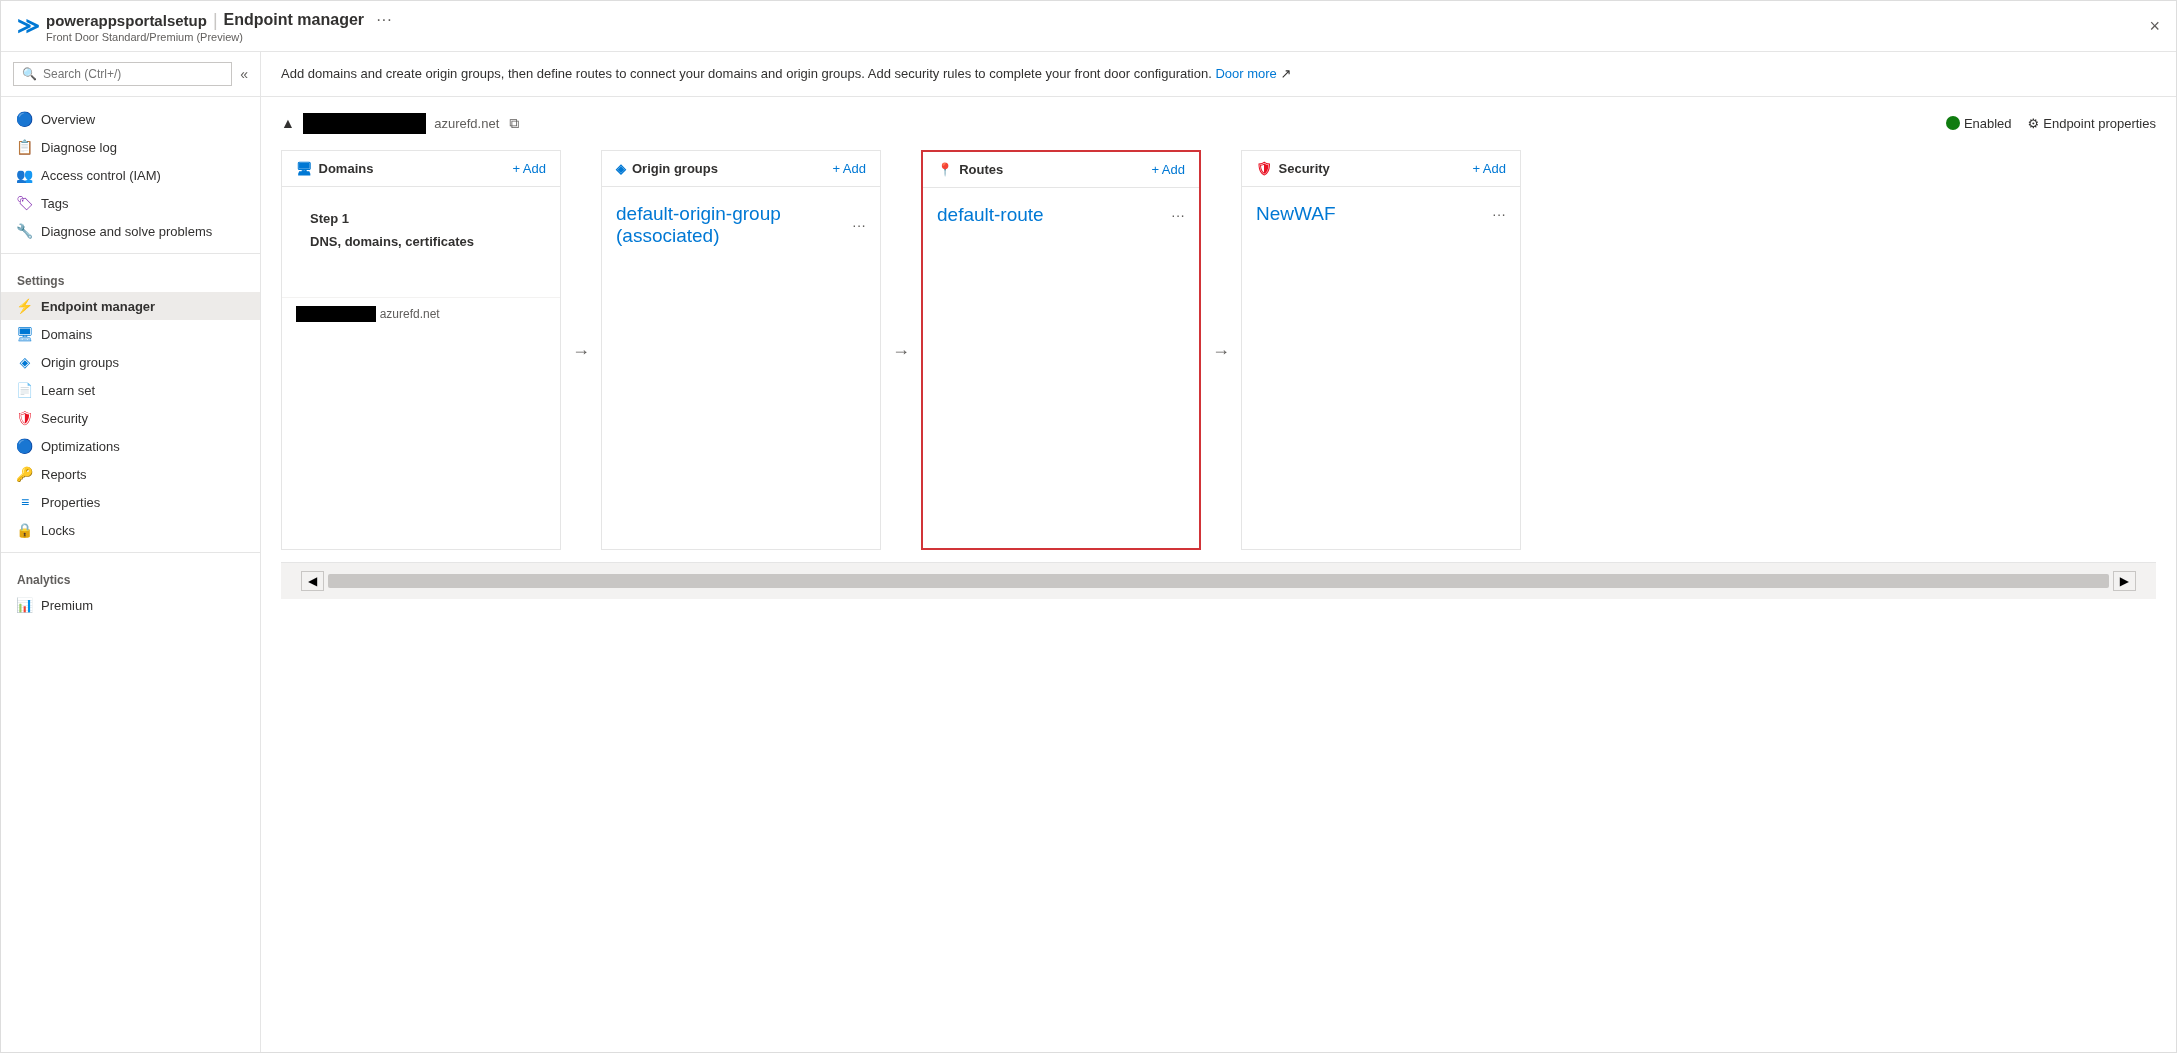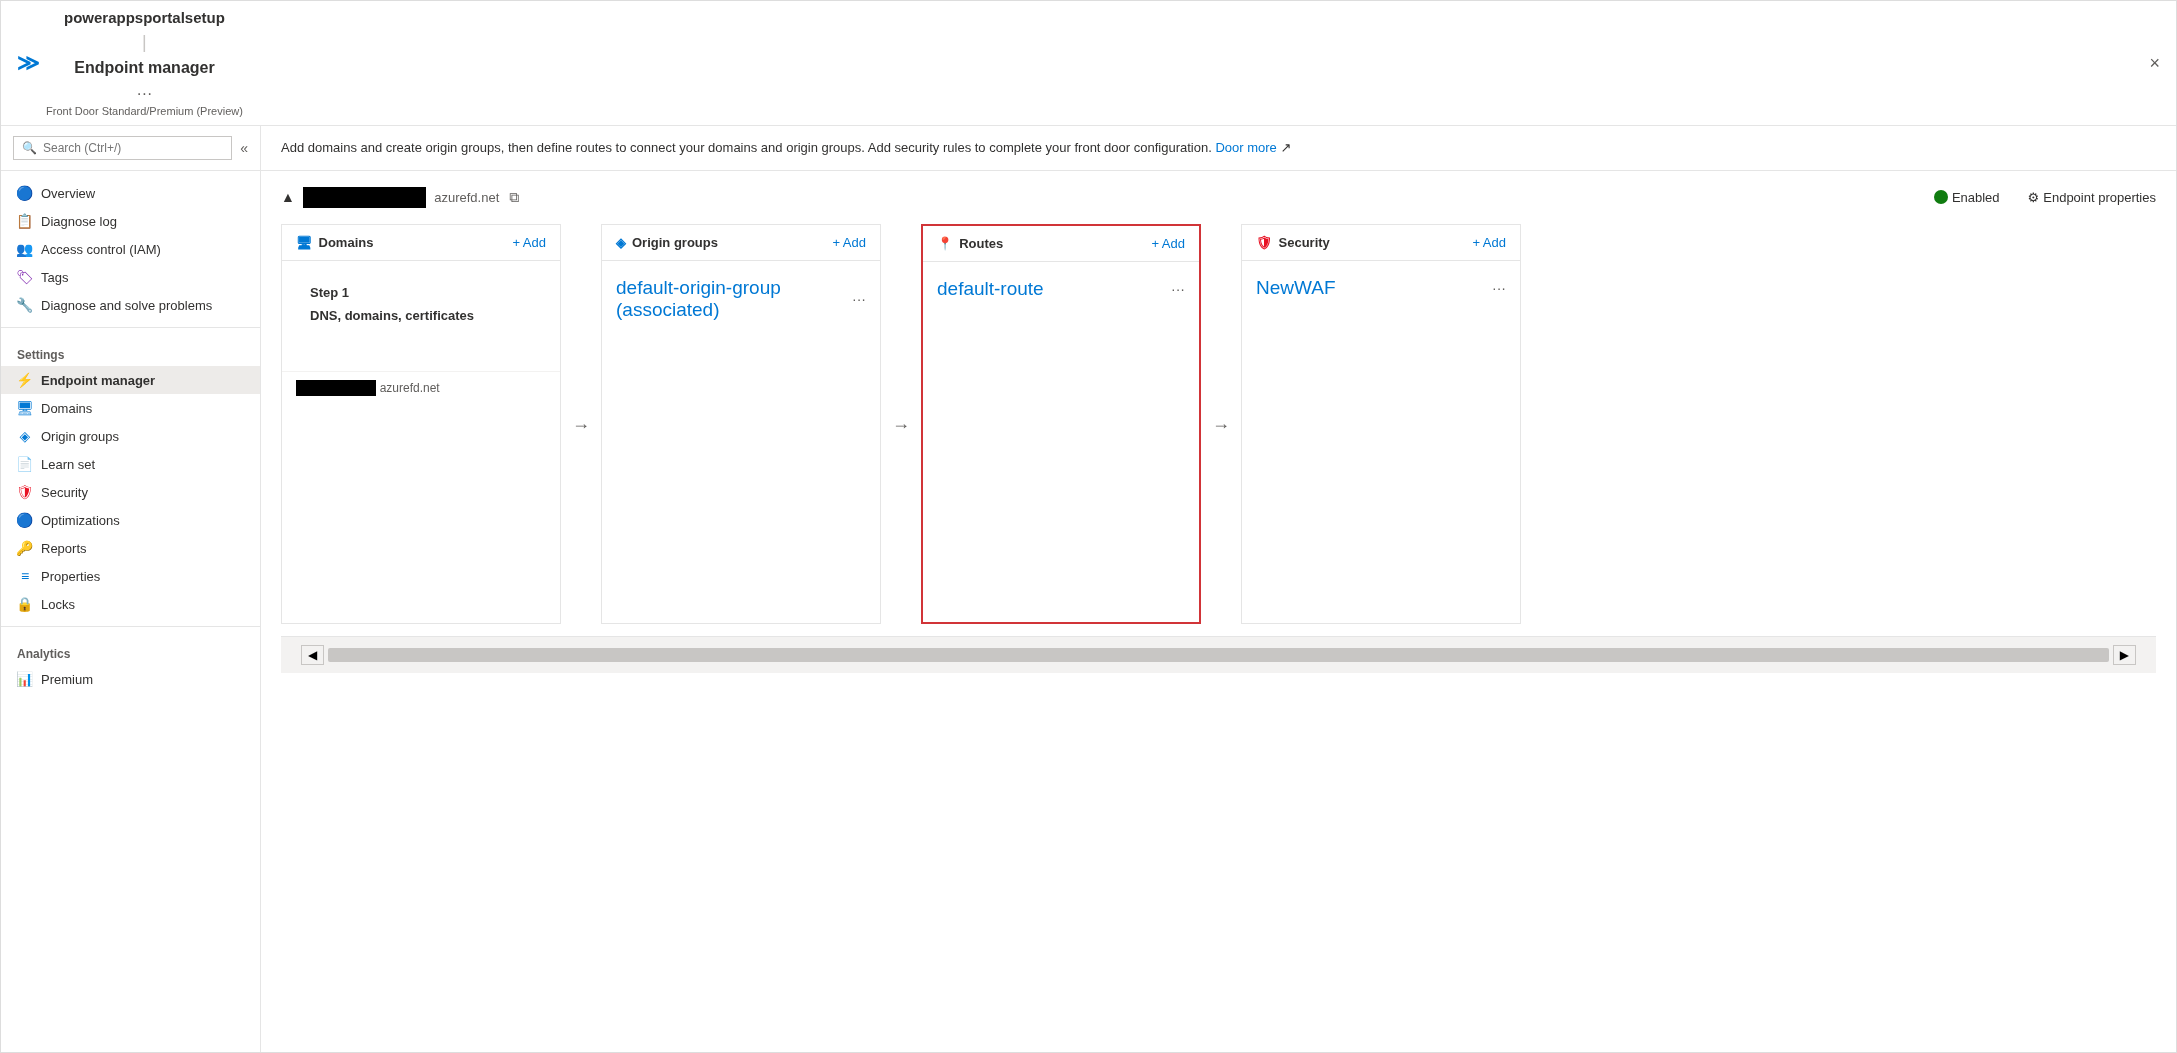--- a/index.html
+++ b/index.html
@@ -38,21 +38,21 @@
     .content-header { padding: 12px 20px; border-bottom: 1px solid #e5e5e5; }
     .content-description { font-size: 13px; color: #323130; line-height: 1.5; }
     .content-description a { color: #0078d4; text-decoration: none; }
 
     
     .endpoint-section { padding: 16px 20px; }
     .endpoint-header { display: flex; align-items: center; justify-content: space-between; margin-bottom: 16px; }
     .endpoint-header-left { display: flex; align-items: center; gap: 8px; }
     .collapse-arrow { cursor: pointer; font-size: 14px; color: #323130; }
     .copy-btn { background: none; border: none; cursor: pointer; font-size: 14px; color: #605e5c; padding: 2px; }
-    .endpoint-header-right { display: flex; align-items: center; gap: 28px; }
+    .endpoint-header-right { display: flex; align-items: center; gap: 16px; }
     .enabled-badge { display: flex; align-items: center; gap: 4px; font-size: 13px; color: #323130; }
     .green-dot { width: 14px; height: 14px; background: #107c10; border-radius: 50%; display: inline-block; }
     .endpoint-props-btn { display: flex; align-items: center; gap: 4px; font-size: 13px; color: #323130; cursor: pointer; background: none; border: none; }
 
     
     .columns-container { display: flex; gap: 0; align-items: flex-start; overflow-x: auto; }
     .column-card { background: #fff; border: 1px solid #e5e5e5; min-width: 280px; width: 280px; min-height: 400px; }
     .column-card.highlighted { border: 2px solid #d13438; }
     .column-header { display: flex; align-items: center; justify-content: space-between; padding: 10px 14px; border-bottom: 1px solid #e5e5e5; }
     .column-title { display: flex; align-items: center; gap: 6px; font-size: 13px; font-weight: 600; color: #323130; }
@@ -81,21 +81,21 @@
 </head>
 <body>
 
 <div class="app-container">
 
   <div class="header">
     <div class="header-left">
       <div class="header-logo">
         <span class="logo-icon icon-blue">≫</span>
         <div>
-          <div style="display:flex; align-items:center; gap:6px;flex-direction:column;">
+          <div style="display:flex; align-items:center; gap:6px;">
             <span style="font-size:15px; font-weight:600; color:#323130;">powerappsportalsetup</span>
             <span style="color:#c8c6c4; font-size:18px;">|</span>
             <span style="font-size:16px; font-weight:600; color:#323130;">Endpoint manager</span>
             <button class="ellipsis-btn">···</button>
           </div>
           <div style="font-size:11px; color:#605e5c;">Front Door Standard/Premium (Preview)</div>
         </div>
       </div>
     </div>
     <button class="close-btn">×</button>

